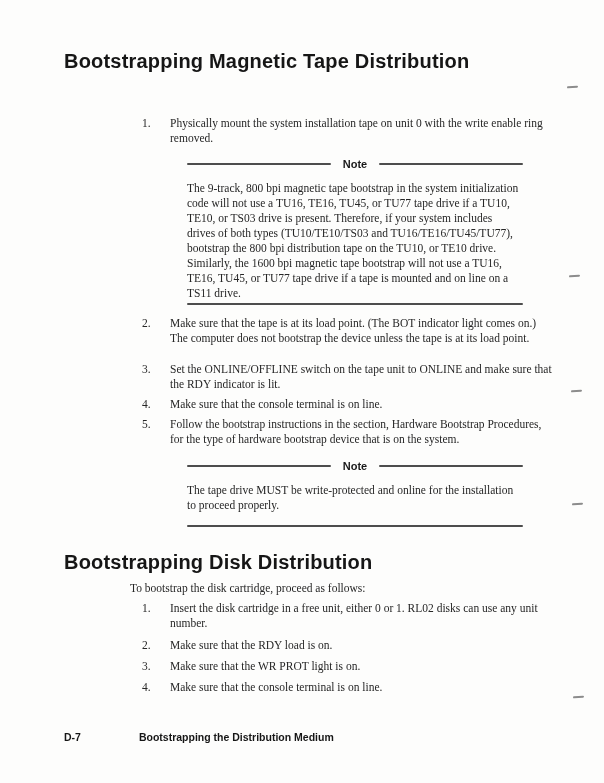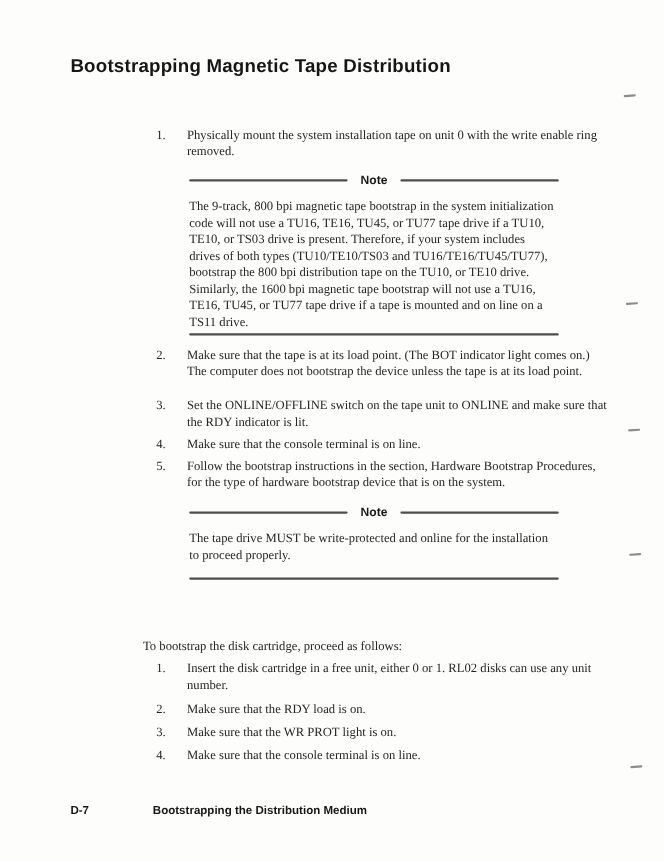--- a/index.html
+++ b/index.html
@@ -11,21 +11,21 @@
     font-family: "Liberation Serif", serif;
     color: #262626;
     overflow: hidden;
   }
   .h {
     position: absolute;
     left: 64px;
     margin: 0;
     font-family: "Liberation Sans", sans-serif;
     font-weight: 700;
-    font-size: 17px;
+    font-size: 20px;
     letter-spacing: 0.2px;
     color: #161616;
   }
   .para {
     position: absolute;
     margin: 0;
     font-size: 11.5px;
     line-height: 15px;
   }
   .step {
@@ -33,21 +33,21 @@
     left: 142px;
     width: 410px;
     display: flex;
     font-size: 11.5px;
     line-height: 15px;
   }
   .step .num { flex: 0 0 28px; }
   .step .txt { flex: 1; }
   .note {
     position: absolute;
-    left: 172px;
+    left: 187px;
     width: 336px;
   }
   .note-head { display: flex; align-items: center; height: 13px; }
   .nrule { flex: 1; height: 2px; background: #4d4d4d; border-radius: 1px; }
   .note-label {
     font-family: "Liberation Sans", sans-serif;
     font-weight: 700;
     font-size: 11px;
     color: #1a1a1a;
     margin: 0 12px;
@@ -122,20 +122,21 @@
   <div class="note note--second" style="top:459px">
     <div class="note-head">
       <span class="nrule"></span>
       <span class="note-label">Note</span>
       <span class="nrule"></span>
     </div>
     <p class="note-body">The tape drive MUST be write-protected and online for the installation to proceed properly.</p>
     <div class="note-foot"></div>
   </div>
 
+  <h1 class="h" style="top:551px">Bootstrapping Disk Distribution</h1>
 
   <p class="para" style="top:581px; left:130px; width:422px">To bootstrap the disk cartridge, proceed as follows:</p>
 
   <div class="step" style="top:601px">
     <span class="num">1.</span>
     <span class="txt">Insert the disk cartridge in a free unit, either 0 or 1. RL02 disks can use any unit number.</span>
   </div>
 
   <div class="step" style="top:638px">
     <span class="num">2.</span>

